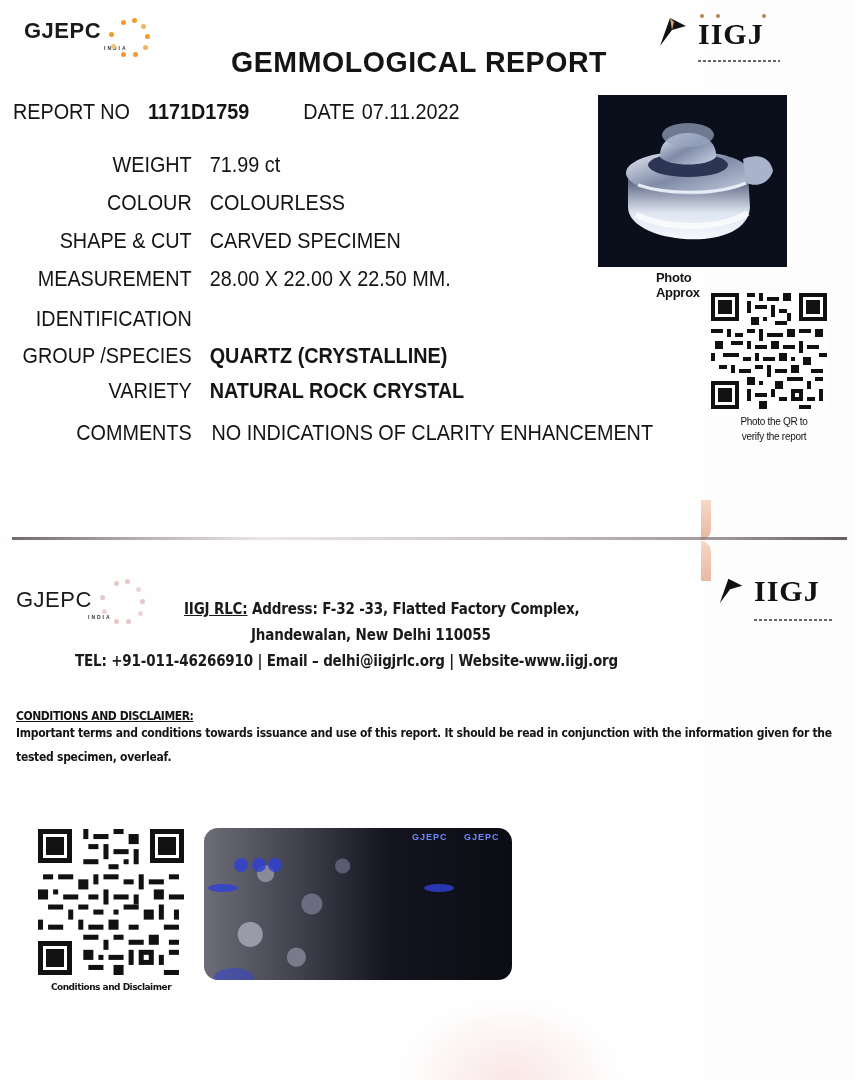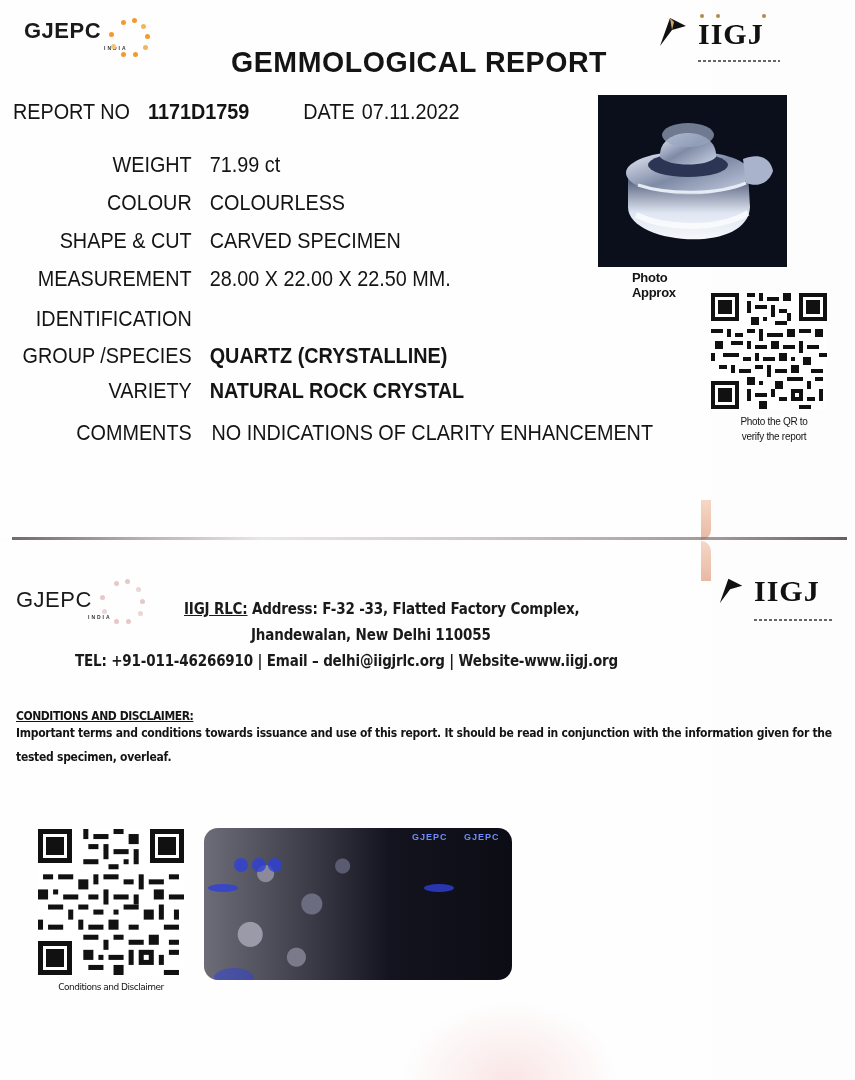--- a/index.html
+++ b/index.html
@@ -33,21 +33,21 @@
     .report-line { position: absolute; left: 13px; top: 99px; font-size: 22px; white-space: nowrap; transform: scaleX(0.9); transform-origin: left; }
     .report-line .rn { font-weight: 700; margin-left: 20px; }
     .report-line .dl { margin-left: 60px; }
     .report-line .dv { margin-left: 8px; }
     .field { position: absolute; white-space: nowrap; font-size: 22px; transform: scaleX(0.9); transform-origin: left; }
     .field .lbl { display: inline-block; text-align: right; }
     .field .val { position: absolute; }
     .field .val.bold { font-weight: 700; }
 
     .photo { position: absolute; left: 598px; top: 95px; width: 189px; height: 172px; background: #0b0f1c; overflow: hidden; }
-    .photo-caption { position: absolute; left: 632px; top: 270px; font-size: 13px; font-weight: 700; letter-spacing: -0.3px; }
+    .photo-caption { position: absolute; left: 656px; top: 270px; font-size: 13px; font-weight: 700; letter-spacing: -0.3px; }
 
     .qr { position: absolute; background: #fff; }
     .qr .finder { position: absolute; border: 4px solid #111; background: #fff; }
     .qr .finder::after { content: ""; position: absolute; left: 3px; top: 3px; right: 3px; bottom: 3px; background: #111; }
     .qr-caption { position: absolute; font-size: 10px; text-align: center; line-height: 15px; letter-spacing: -0.3px; }
 
     
     .addr { position: absolute; font-family: "DejaVu Sans", sans-serif; font-weight: 700; font-size: 15px; white-space: nowrap; color: #1a1a1a; transform: scaleX(0.9); transform-origin: left; letter-spacing: -0.2px; }
     .addr u { text-decoration: underline; }
     .cond-title { position: absolute; left: 16px; top: 709px; font-family: "DejaVu Sans", sans-serif; font-weight: 700; font-size: 12px; text-decoration: underline; letter-spacing: -0.5px; transform: scaleX(0.9); transform-origin: left; }
@@ -342,21 +342,21 @@
         <rect x="20" y="24" width="3" height="3"></rect>
           <rect x="24" y="25" width="1" height="2"></rect>
           <rect x="26" y="24" width="2" height="1"></rect>
           <rect x="10" y="27" width="3" height="1"></rect>
           <rect x="15" y="27" width="2" height="2"></rect>
           <rect x="25" y="28" width="3" height="1"></rect>
       </g>
       <rect x="21" y="25" width="1" height="1" fill="#fff"></rect>
     </svg>
   </div>
-  <div class="qr-caption" style="left:38px; top:439px; width:146px; font-size:9px; font-weight:400; font-family:'DejaVu Sans', sans-serif; letter-spacing:-0.5px;">Conditions and Disclaimer</div>
+  <div class="qr-caption" style="left:38px; top:439px; width:146px; font-size:9px; font-weight:700; font-family:'DejaVu Sans', sans-serif; letter-spacing:-0.5px;">Conditions and Disclaimer</div>
 
   <div class="hologram" style="top:287px;">
     <span class="blue" style="left:30px; top:30px; width:14px; height:14px;"></span>
     <span class="blue" style="left:48px; top:30px; width:14px; height:14px;"></span>
     <span class="blue" style="left:64px; top:30px; width:14px; height:14px;"></span>
     <span class="blue" style="left:4px; top:56px; width:30px; height:8px;"></span>
     <span class="blue" style="left:220px; top:56px; width:30px; height:8px;"></span>
     <span class="blue" style="left:10px; top:140px; width:40px; height:20px; opacity:.5;"></span>
     <span class="txt" style="left:208px;">GJEPC</span>
     <span class="txt" style="left:260px;">GJEPC</span>

